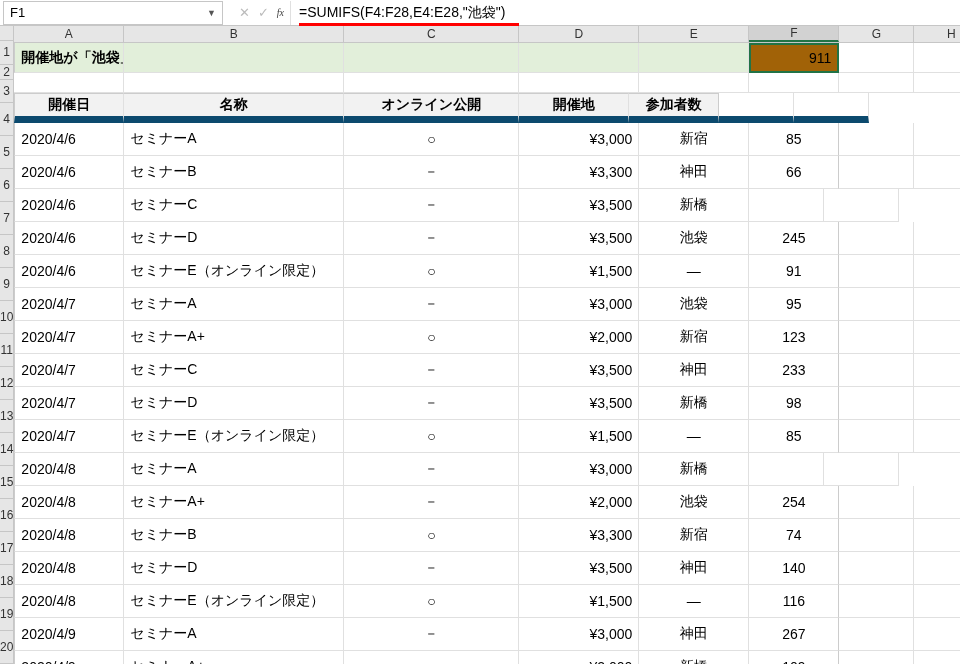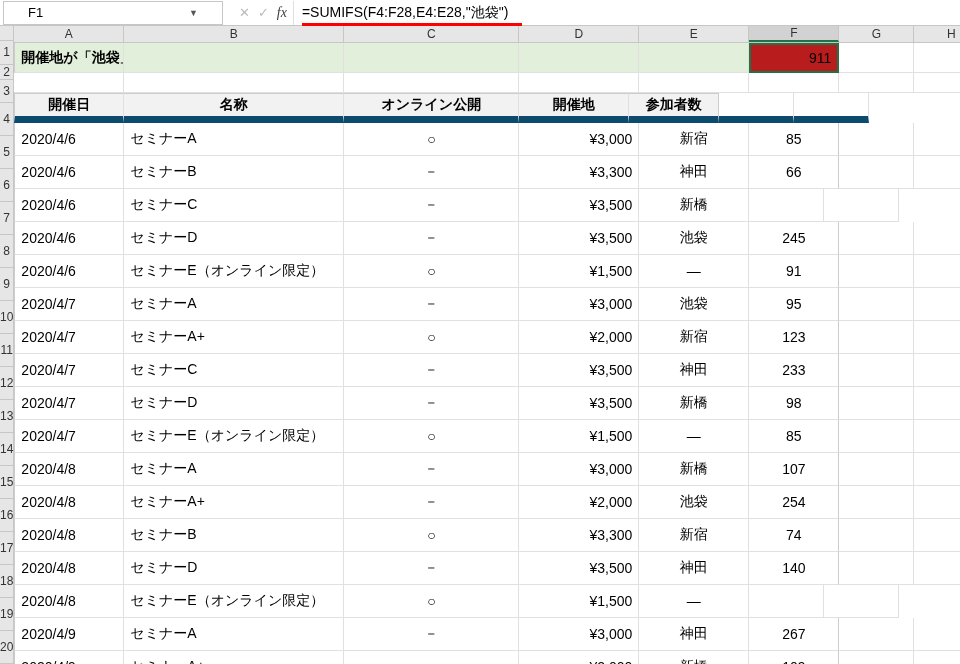--- a/index.html
+++ b/index.html
@@ -18,41 +18,41 @@
       border-bottom: 1px solid #c6c6c6;
       background: #fff;
     }
     .name-box {
       display: flex;
       align-items: center;
       justify-content: space-between;
       width: 220px;
       height: 24px;
       border: 1px solid #c6c6c6;
-      padding: 0 24px;
+      padding: 0 6px;
       margin-left: 3px;
       background: #fff;
     }
     .name-box-text { font-size: 13px; }
     .dropdown-arrow {
       font-size: 9px;
       color: #555;
     }
     .fx-controls {
       display: flex;
       align-items: center;
       height: 24px;
       padding: 0 6px;
       border-right: 1px solid #e0e0e0;
       gap: 8px;
       color: #999;
       margin-left: 10px;
     }
     .fx-cancel, .fx-enter { font-size: 13px; color: #bbb; }
-    .fx-icon { font-style: italic; font-family: serif; color: #404040; font-size: 14px; }
+    .fx-icon { font-style: italic; font-family: serif; color: #404040; font-size: 10px; }
     .formula-input {
       flex: 1;
       padding: 0 8px;
       font-size: 14px;
       height: 24px;
       display: flex;
       align-items: center;
       position: relative;
     }
     .formula-underline {
@@ -121,21 +121,21 @@
       align-items: center;
       padding: 0 6px;
       overflow: hidden;
       white-space: nowrap;
     }
     .row1 .cell {
       background: #e2efda;
       border-bottom: 1px solid #e0e0e0;
     }
     .row1 .cellF {
-      background: #b91c1c;
+      background: #a16207;
       border: 2px solid #217346;
       position: relative;
       justify-content: flex-end;
       padding-left: 8px;
     }
     .row1 .title-text { font-weight: bold; }
     .row3 .cell {
       background: #f2f2f2;
       font-weight: bold;
       justify-content: center;
@@ -496,23 +496,20 @@
             </div>
             <div class="cell cellC ac ">
               <span>－</span>
             </div>
             <div class="cell cellD ar ">
               <span>¥3,000</span>
             </div>
             <div class="cell cellE ac ">
               <span>新橋</span>
             </div>
-            <div class="cell cellF ac border-right-dark">
-              <span>107</span>
-            </div>
             <div class="cell cellG  "></div>
             <div class="cell cellH  "></div>
           </div>
           <div class="row h-data">
             <div class="cell cellA al border-left">
               <span>2020/4/8</span>
             </div>
             <div class="cell cellB al ">
               <span>セミナーA+</span>
             </div>
@@ -583,20 +580,23 @@
               <span>セミナーE（オンライン限定）</span>
             </div>
             <div class="cell cellC ac ">
               <span>○</span>
             </div>
             <div class="cell cellD ar ">
               <span>¥1,500</span>
             </div>
             <div class="cell cellE ac ">
               <span>―</span>
+            </div>
+            <div class="cell cellF ac border-right-dark">
+              <span>116</span>
             </div>
             <div class="cell cellG  "></div>
             <div class="cell cellH  "></div>
           </div>
           <div class="row h-data">
             <div class="cell cellA al border-left">
               <span>2020/4/9</span>
             </div>
             <div class="cell cellB al ">
               <span>セミナーA</span>

